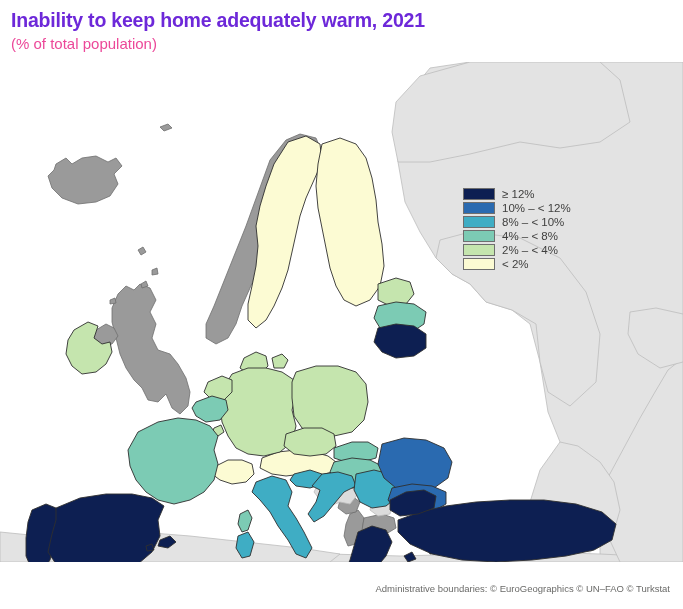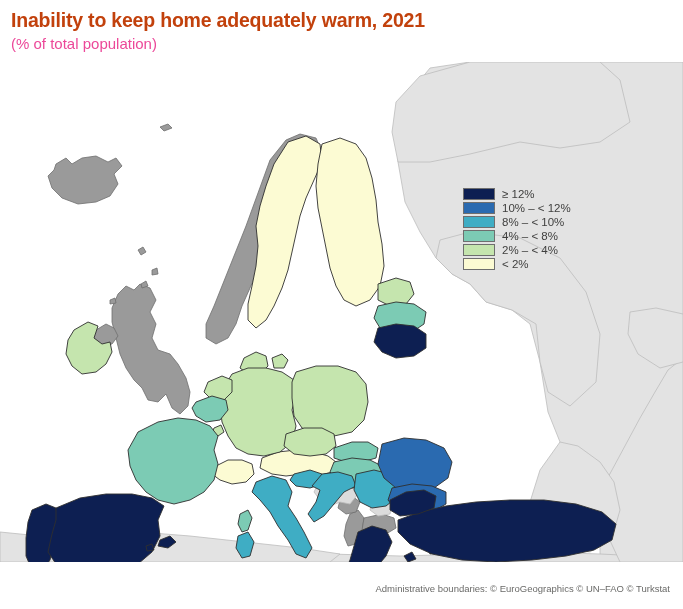--- a/index.html
+++ b/index.html
@@ -10,21 +10,21 @@
     color:#3a3a38;
     overflow:hidden;
     position:relative;
   }
   #chart{position:absolute;inset:0;}
 
   .title{
     position:absolute;left:11px;top:9px;
     font-size:19.5px;font-weight:bold;
     letter-spacing:-0.2px;
-    color:#c2410c;
+    color:#6d28d9;
     white-space:nowrap;
   }
   .subtitle{
     position:absolute;left:11px;top:35px;
     font-size:15px;font-weight:normal;
     color:#ec4899;
     white-space:nowrap;
   }
 
   .mapwrap{

